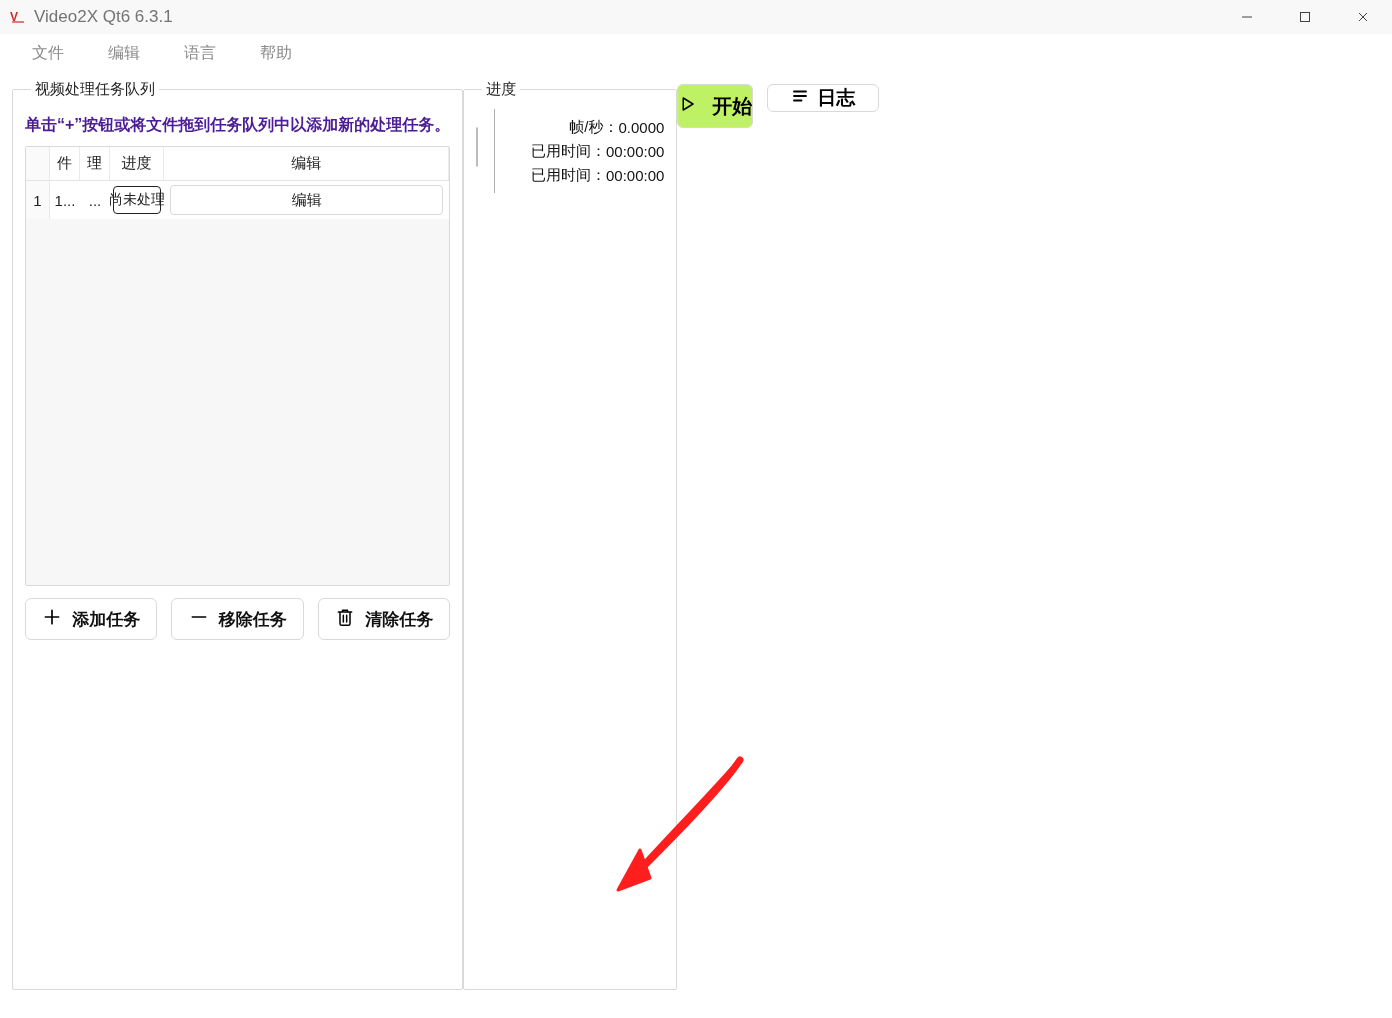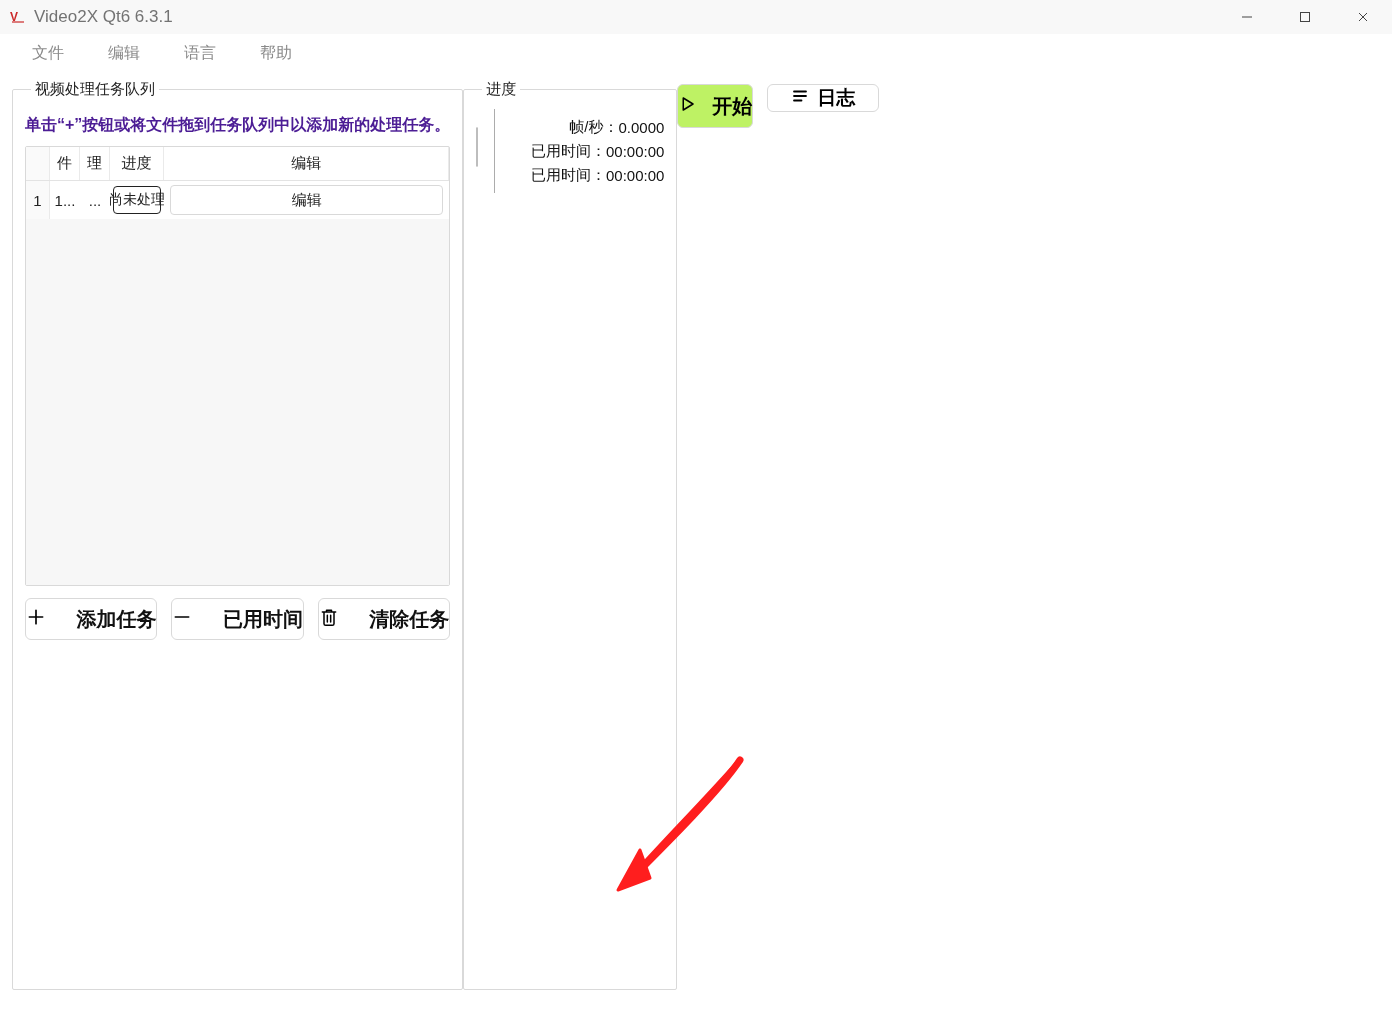--- a/index.html
+++ b/index.html
@@ -40,21 +40,21 @@
 
     .tbody { flex:1; overflow:auto; background:#f7f7f7; }
     .trow { height:38px; background:#fff; font-size:15px; color:#222; }
     .trow .c-idx { background:#fafafa; border-right:1px solid #eaeaea; }
     .progress-cell-box { display:inline-flex; align-items:center; justify-content:center; border:1.5px solid #222; border-radius:4px; height:28px; min-width:48px; padding:0 4px; font-size:14px; }
     .trow .c-edit { justify-content:center; }
     .edit-btn { flex:1; margin:4px 6px; height:30px; border:1px solid #d9d9d9; background:#fff; border-radius:4px; font-size:15px; display:flex; align-items:center; justify-content:center;}
 
     
     .queue-buttons { display:flex; gap:14px; margin-top:12px; }
-    .qbtn { flex:1; height:42px; border:1px solid #d9d9d9; background:#fff; border-radius:6px; display:flex; align-items:center; justify-content:space-between; gap:10px; font-size:20px; font-weight:700; color:#111; cursor:pointer;}
+    .qbtn { flex:1; height:42px; border:1px solid #d9d9d9; background:#fff; border-radius:6px; display:flex; align-items:center; justify-content:center; gap:10px; font-size:17px; font-weight:700; color:#111; cursor:pointer;}
     .qbtn svg { width:20px; height:20px; }
 
     
     .prog-inner { display:flex; gap:16px; align-items:stretch; }
     .prog-bar { flex:1; border:1px solid #bdbdbd; background:#fff; border-radius:2px; height:40px; margin: 18px 0;}
     .stats { width:170px; border-left:1px solid #acacac; padding:6px 0 6px 14px; display:flex; flex-direction:column; justify-content:space-between; font-size:15px; color:#111; }
     .stat-row { display:flex; justify-content:flex-end; height:24px; align-items:center; }
 
     
     .bottom-row { display:flex; gap:14px; margin-top:4px; }
@@ -136,21 +136,21 @@
       <div class="qbtn">
         <span><svg viewBox="0 0 24 24">
               <path d="M12 4 V20 M4 12 H20" stroke="#000" stroke-width="2" fill="none" stroke-linecap="round"></path>
             </svg></span>
         <span>添加任务</span>
       </div>
       <div class="qbtn">
         <span><svg viewBox="0 0 24 24">
               <path d="M4 12 H20" stroke="#000" stroke-width="2" fill="none" stroke-linecap="round"></path>
             </svg></span>
-        <span>已用时间</span>
+        <span>移除任务</span>
       </div>
       <div class="qbtn">
         <span><svg viewBox="0 0 24 24">
               <path d="M4 6 H20 M9 6 V4 H15 V6 M6 6 V20 a2 2 0 0 0 2 2 H16 a2 2 0 0 0 2 -2 V6 M10 10 V18 M14 10 V18" stroke="#000" stroke-width="1.8" fill="none" stroke-linecap="round" stroke-linejoin="round"></path>
             </svg></span>
         <span>清除任务</span>
       </div>
     </div>
   </fieldset>
 

